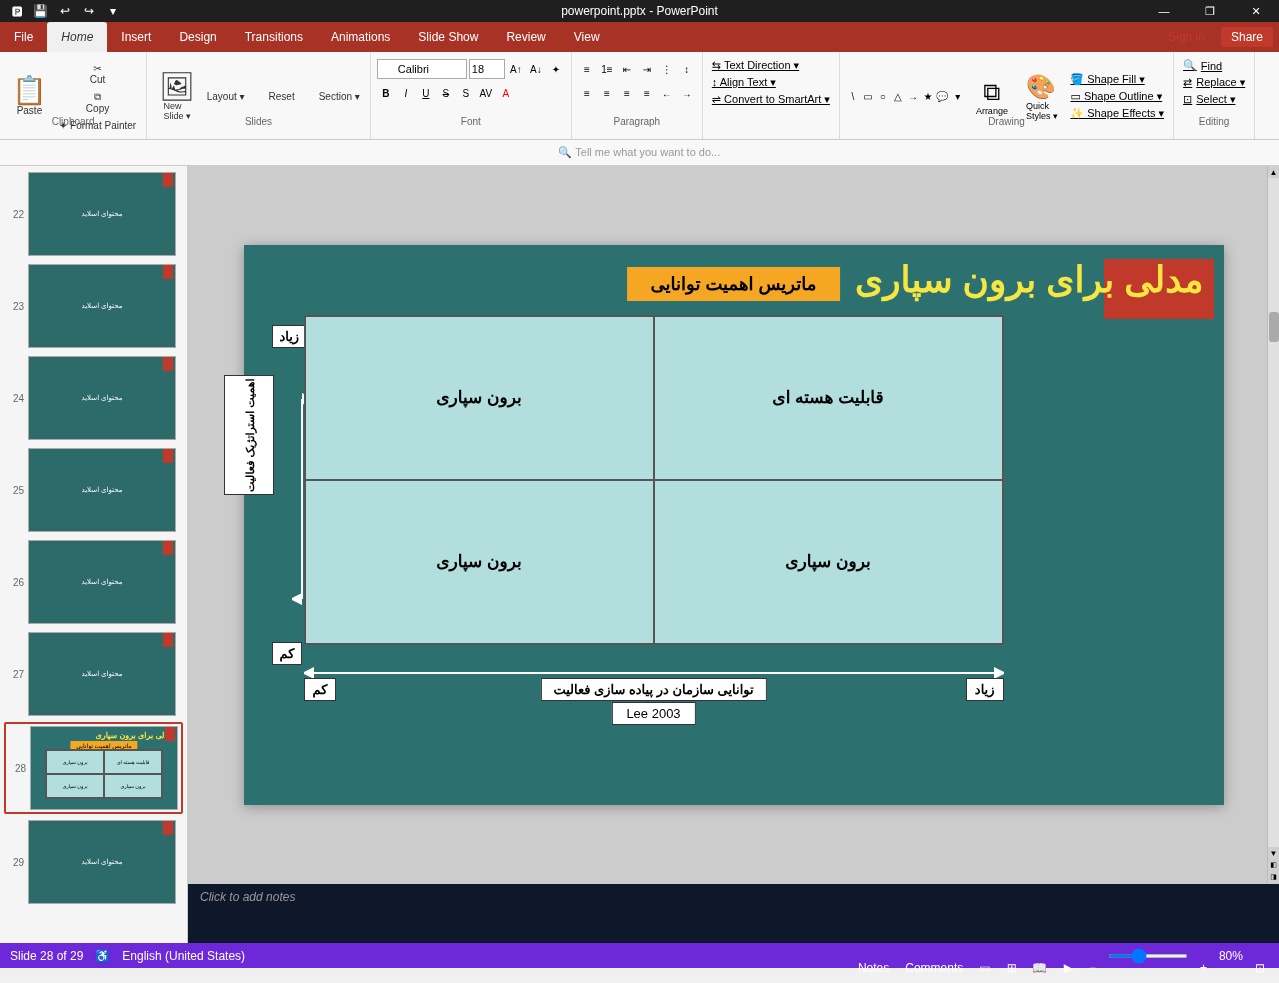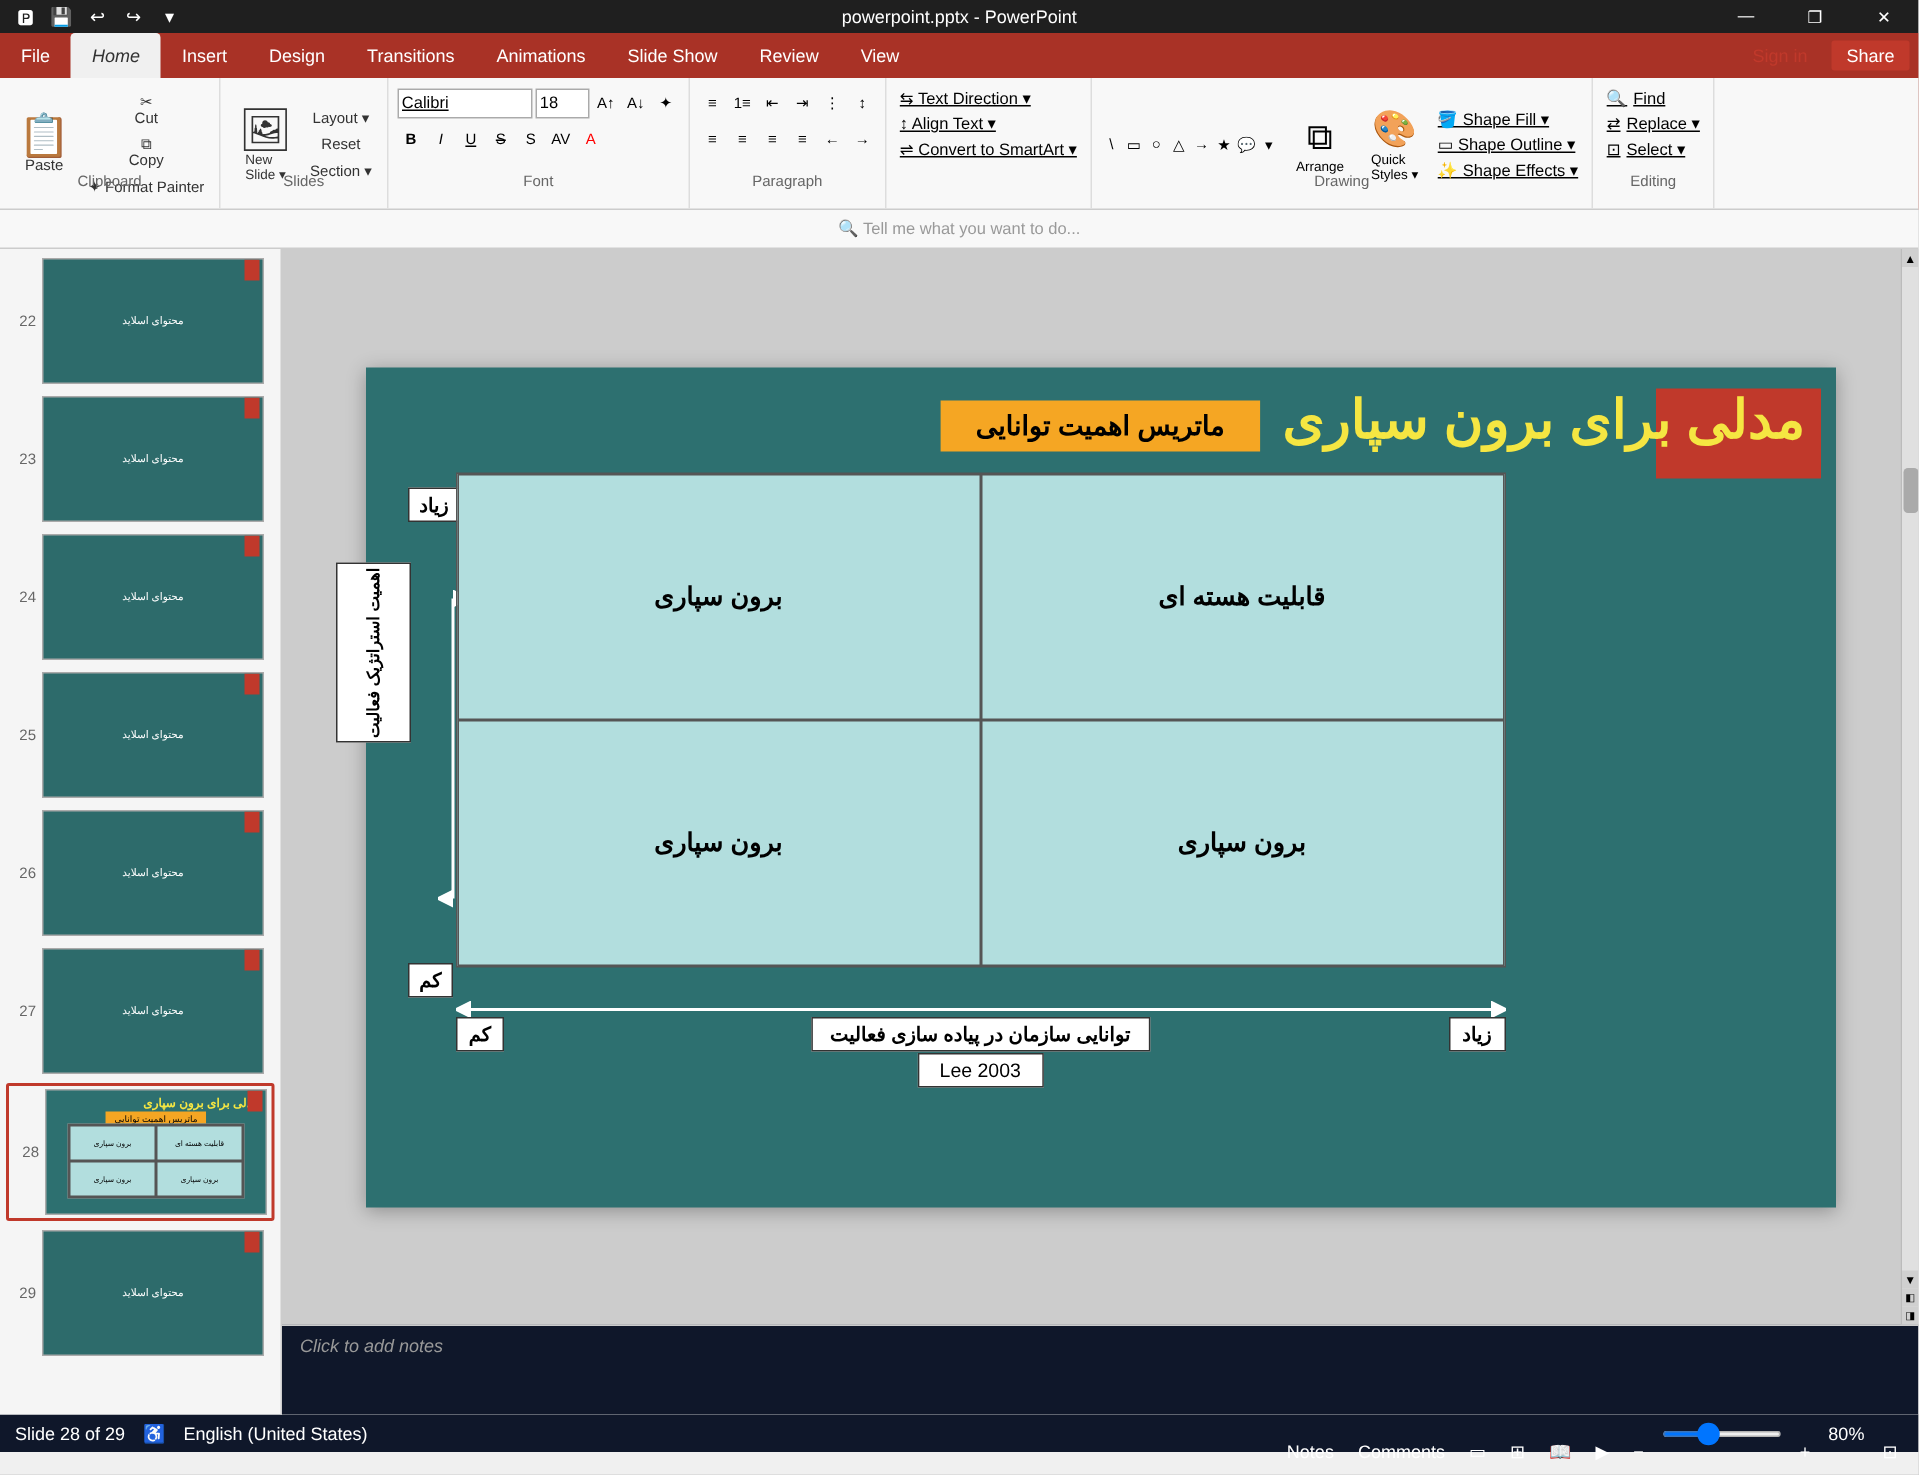--- a/index.html
+++ b/index.html
@@ -391,21 +391,21 @@
       border-top: 1px solid #ccc;
       padding: 6px 12px;
       color: #999;
       font-size: 12px;
       font-style: italic;
     }
 
     
     .status-bar {
       height: 25px;
-      background: #0f172a;
+      background: #6d28d9;
       display: flex;
       align-items: center;
       padding: 0 10px;
       color: #fff;
       font-size: 12px;
       justify-content: space-between;
     }
     .status-left { display: flex; gap: 12px; align-items: center; }
     .status-right { display: flex; gap: 8px; align-items: center; }
     .status-btn {
@@ -426,23 +426,22 @@
       display: flex;
       align-items: center;
       gap: 2px;
       height: 22px;
     }
     .fmt-select {
       height: 20px;
       font-size: 11px;
       border: 1px solid #aaa;
       background: #fff;
-      padding: 0 2px;
+      padding: 0 20px;
       width: 90px;
-      text-decoration: underline;
     }
     .fmt-num {
       height: 20px;
       font-size: 11px;
       border: 1px solid #aaa;
       background: #fff;
       padding: 0 2px;
       width: 36px;
     }
     .ribbon-small-btn {
@@ -602,21 +601,21 @@
       </div>
       <span class="ribbon-group-label">Clipboard</span>
     </div>
 
     <div class="ribbon-group">
       <div class="ribbon-group-content">
         <div class="ribbon-btn large">
           <div class="icon">🖼</div>
           <span style="font-size:9px;">New<br>Slide ▾</span>
         </div>
-        <div style="display:flex;flex-direction:column;gap:2px;font-size:10px;text-align:center;">
+        <div style="display:flex;gap:16px;font-size:10px;text-align:center;">
           <div class="ribbon-btn">Layout ▾</div>
           <div class="ribbon-btn">Reset</div>
           <div class="ribbon-btn">Section ▾</div>
         </div>
       </div>
       <span class="ribbon-group-label">Slides</span>
     </div>
 
     <div class="ribbon-group" style="min-width:160px;">
       <div style="display:flex;flex-direction:column;gap:2px;padding-top:2px;">

